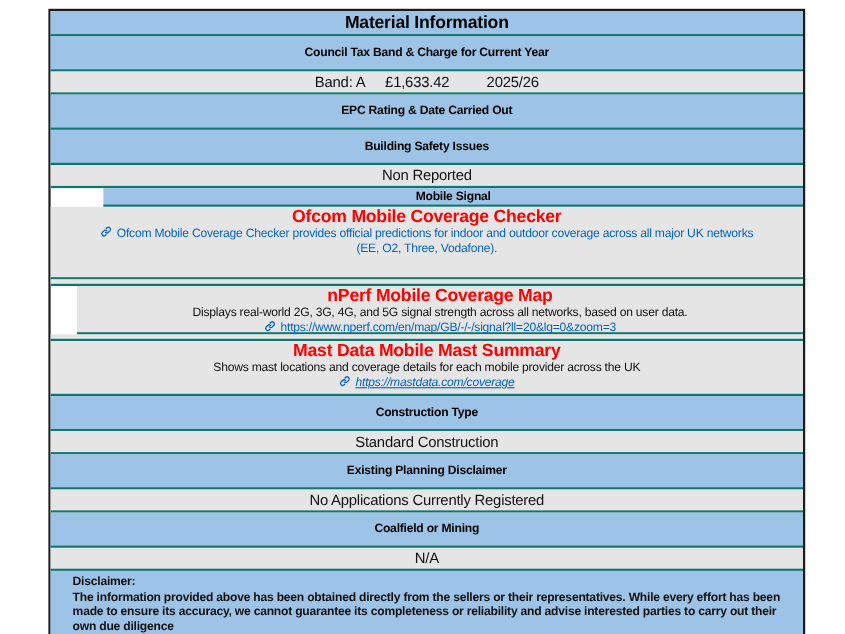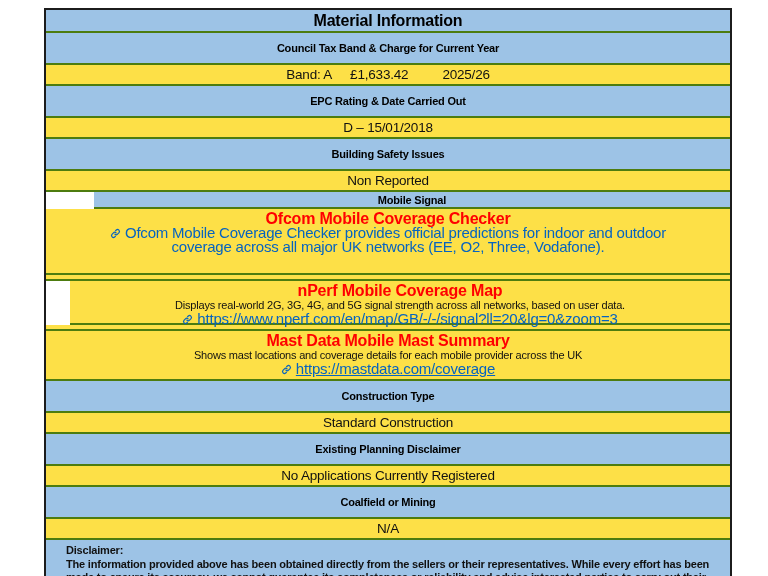--- a/index.html
+++ b/index.html
@@ -10,30 +10,30 @@
     overflow: hidden;
   }
   #doc-table {
     position: absolute;
     left: 44px; top: 8px;
     width: 688px;
     border: 2px solid #1c1c1c;
     background: #ffffff;
   }
   .row {
-    border-bottom: 2px solid #4d7c0f;
+    border-bottom: 2px solid #0f766e;
     display: flex;
     align-items: center;
     justify-content: center;
     text-align: center;
     letter-spacing: -0.2px;
   }
   .row:last-child { border-bottom: none; }
   .blue  { background: #9DC3E6; }
-  .white { background: #fde047; }
+  .white { background: #e5e5e5; }
 
   .title-row   { height: 23px; font-size: 16px; font-weight: bold; color: #000; }
   .header-row  { height: 32px; font-size: 11px; font-weight: bold; color: #000; }
   .mobile-hdr  { height: 17px; margin-left: 48px; }
   .value-row   { height: 21px; font-size: 13.5px; color: #111; }
   .gap-row     { height: 6px; }
 
   .band-row span { display: inline-block; }
   .band-charge { margin-left: 18px; }
   .band-year   { margin-left: 34px; }
@@ -42,24 +42,24 @@
     display: block;
     padding-top: 3px;
     text-align: center;
   }
   .sec-ofcom { height: 66px; }
   .sec-nperf { height: 44px; margin-left: 24px; }
   .sec-mast  { height: 50px; }
   .sec-title { font-size: 16px; font-weight: bold; color: #FF0000; line-height: 14px; }
   .sec-desc  { font-size: 11px; color: #111; line-height: 14px; }
   .sec-link  {
-    font-size: 15px; color: #0563C1; line-height: 14px;
+    font-size: 11px; color: #0563C1; line-height: 14px;
     padding: 0 34px; cursor: pointer;
   }
-  .sec-link.underlined .link-text { text-decoration: underline; }
+  .sec-link.underlined .link-text { text-decoration: underline; font-style: italic; }
   .link-icon-svg {
     width: 11px; height: 11px;
     vertical-align: -1px;
     margin-right: 4px;
     stroke: #0563C1;
   }
 
   .disclaimer-row {
     height: 64px;
     display: block;
@@ -80,21 +80,20 @@
   <div class="row blue title-row">Material Information</div>
 
   <div class="row blue header-row">Council Tax Band &amp; Charge for Current Year</div>
   <div class="row white value-row band-row">
     <span>Band: A</span>
     <span class="band-charge">£1,633.42</span>
     <span class="band-year">2025/26</span>
   </div>
 
   <div class="row blue header-row">EPC Rating &amp; Date Carried Out</div>
-  <div class="row white value-row">D – 15/01/2018</div>
 
   <div class="row blue header-row">Building Safety Issues</div>
   <div class="row white value-row">Non Reported</div>
 
   <div class="row blue header-row mobile-hdr">Mobile Signal</div>
 
   <div class="row white section sec-ofcom">
     <div class="sec-title">Ofcom Mobile Coverage Checker</div>
     <div class="sec-link">
       <svg class="link-icon-svg" viewBox="0 0 24 24" fill="none" stroke-width="2.6" stroke-linecap="round">

